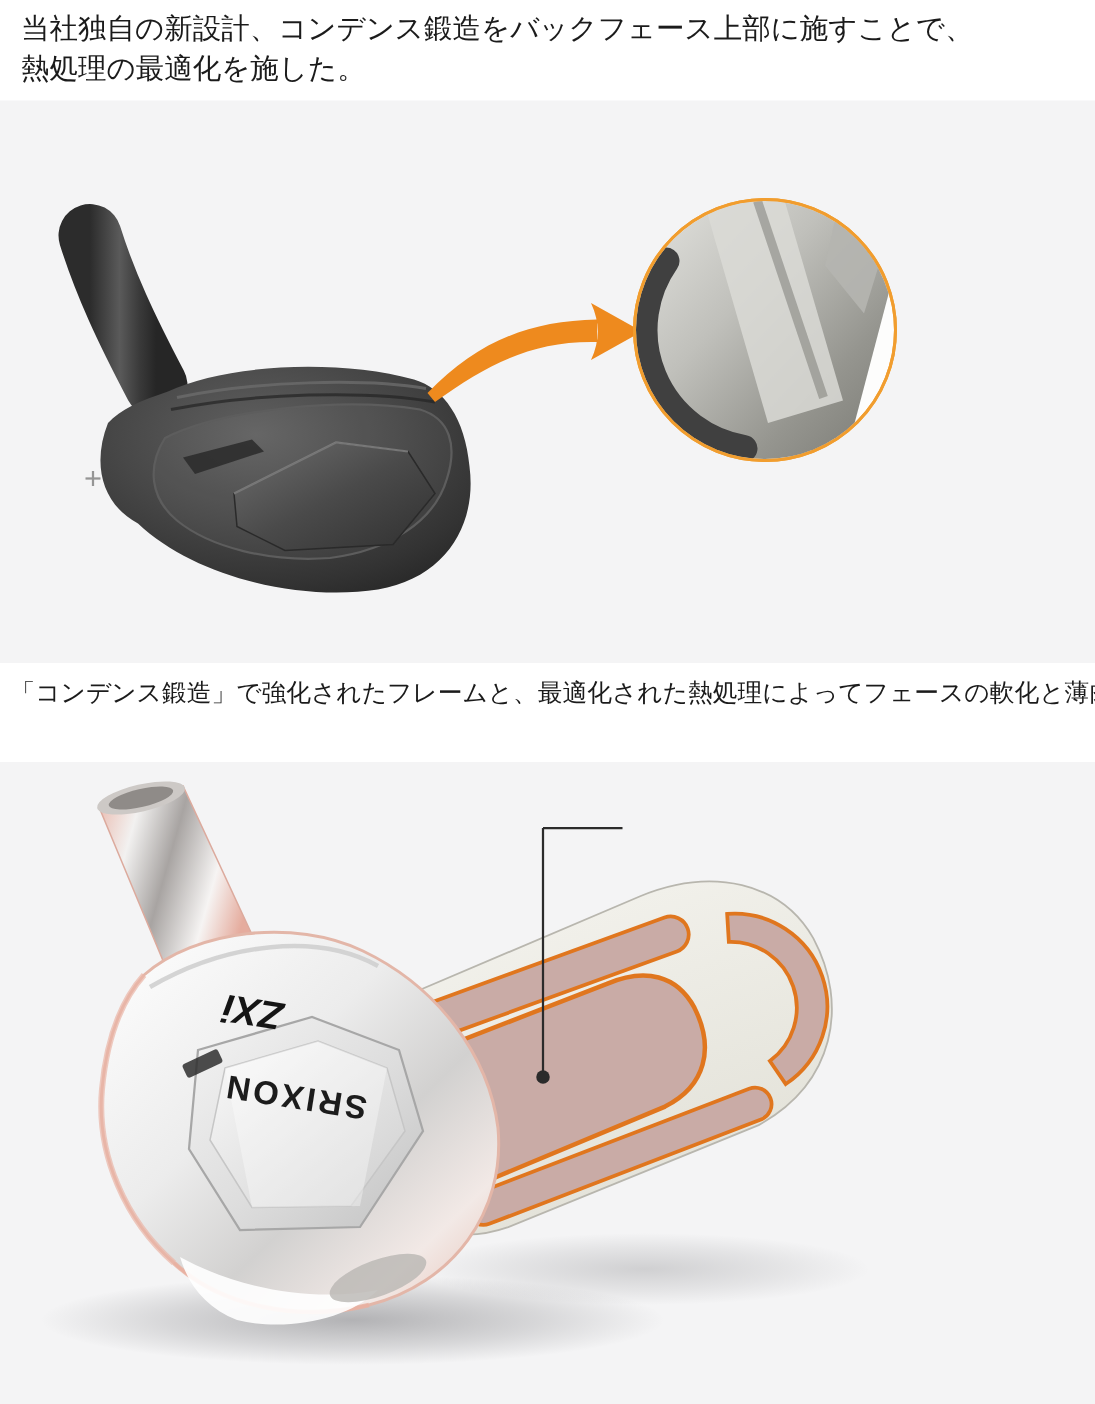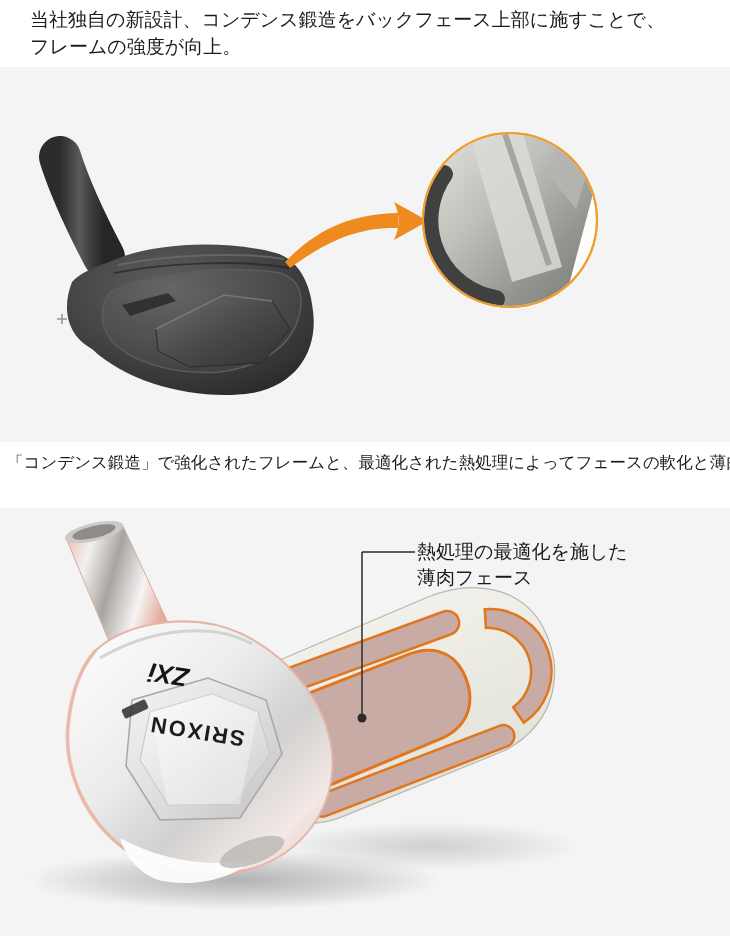--- a/index.html
+++ b/index.html
@@ -8,21 +8,21 @@
     font-family:"Liberation Sans",sans-serif;
     background:#ffffff;
     position:relative;
     overflow:hidden;
   }
   .text-band{
     position:absolute;left:0;width:730px;background:#ffffff;
     color:#1b1b1b;
   }
   .text-band p{margin:0;white-space:nowrap;}
-  #intro-band{top:0;height:67px;padding:16px;}
+  #intro-band{top:0;height:67px;padding:0;}
   #intro-band p{font-size:19px;line-height:27px;padding-left:14px;}
   #intro-band{padding-top:6px;box-sizing:border-box;}
   #desc-band{top:442px;height:66px;box-sizing:border-box;padding-top:9px;}
   #desc-band p{font-size:16.5px;line-height:23px;padding-left:7px;}
   .figure-band{
     position:absolute;left:0;width:730px;background:#f4f4f5;
   }
   #figure1-band{top:67px;height:375px;}
   #figure2-band{top:508px;height:428px;}
   svg{display:block;}
@@ -30,21 +30,21 @@
     position:absolute;left:417px;top:31px;
     font-size:19px;line-height:26px;color:#1a1a1a;
   }
   #face-label div{white-space:nowrap;}
 </style>
 </head>
 <body>
 
 <div id="intro-band" class="text-band">
   <p>当社独自の新設計、コンデンス鍛造をバックフェース上部に施すことで、</p>
-  <p>フレームの強度が向上。</p>
+  <p>熱処理の最適化を施した。</p>
 </div>
 
 <div id="figure1-band" class="figure-band">
   <svg width="730" height="375" viewBox="0 0 730 375">
     <defs>
       <linearGradient id="gHosel" x1="0" y1="0" x2="1" y2="0">
         <stop offset="0" stop-color="#2c2c2c"></stop>
           <stop offset="0.45" stop-color="#5a5a5a"></stop>
         <stop offset="0.75" stop-color="#3a3a3a"></stop>
           <stop offset="1" stop-color="#262626"></stop>
@@ -185,17 +185,13 @@
       <text transform="translate(198,216) rotate(189)" text-anchor="middle" font-size="22" font-weight="bold" letter-spacing="2" fill="#1c1c1c">SRIXON</text>
     </g>
 
     <g stroke="#2b2b2b" stroke-width="1.5">
       <line x1="362" y1="44" x2="415" y2="44"></line>
       <line x1="362" y1="44" x2="362" y2="210"></line>
     </g>
     <circle cx="362" cy="210" r="4.5" fill="#2b2b2b"></circle>
   </svg>
 
-  <div id="face-label">
-    <div>熱処理の最適化を施した</div>
-    <div>薄肉フェース</div>
-  </div>
 </div>
 
 </body></html>

